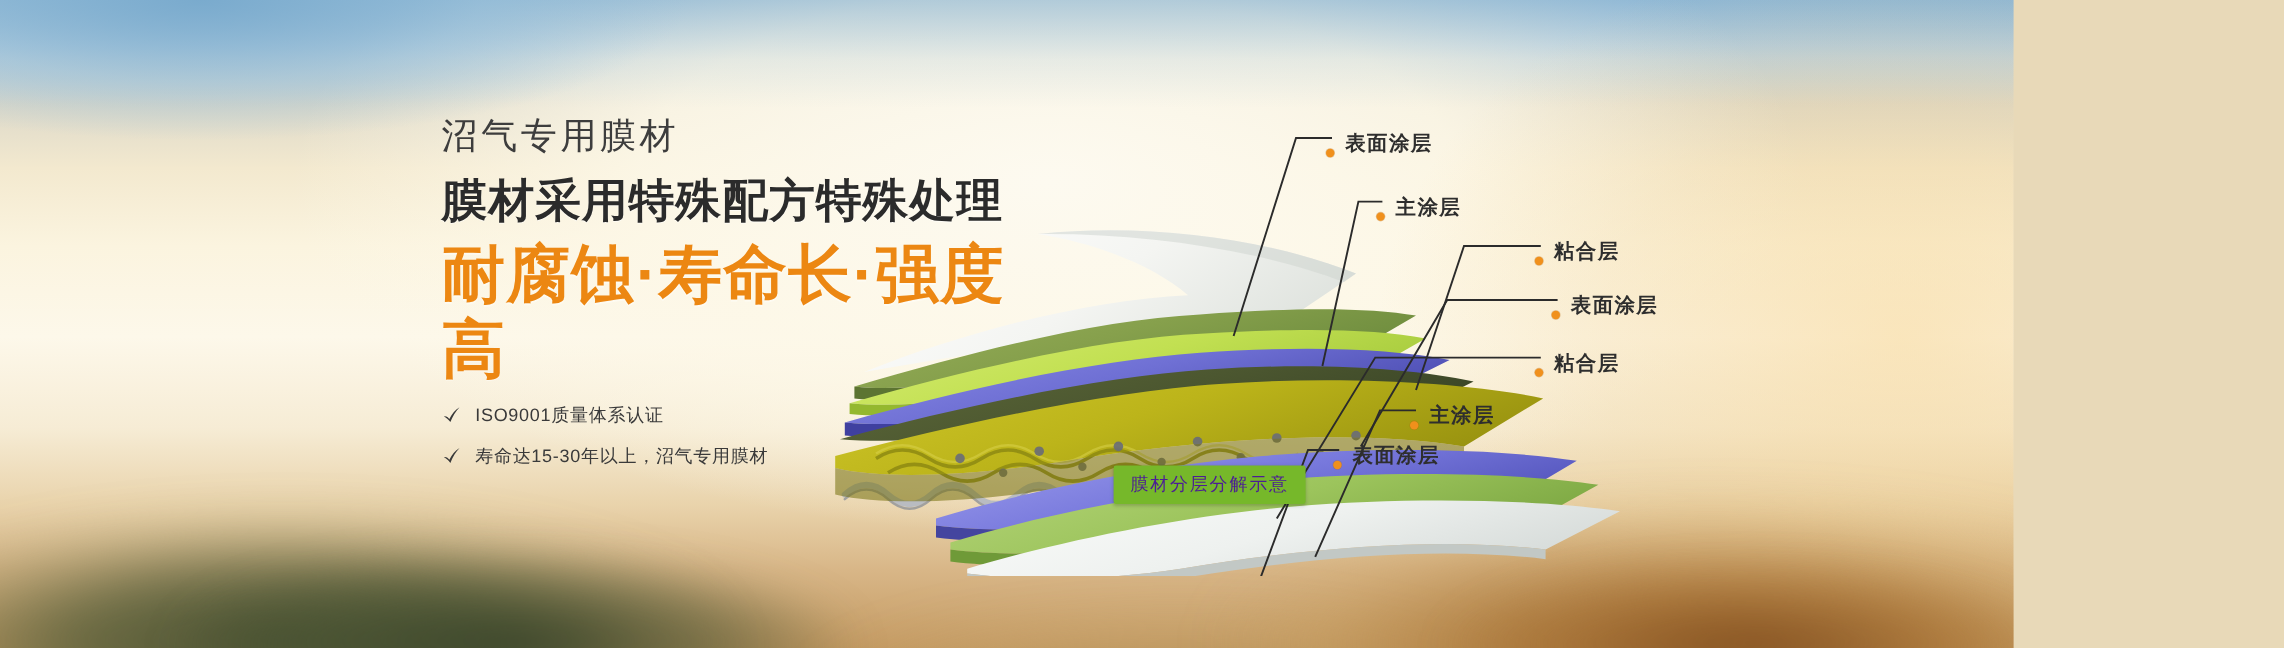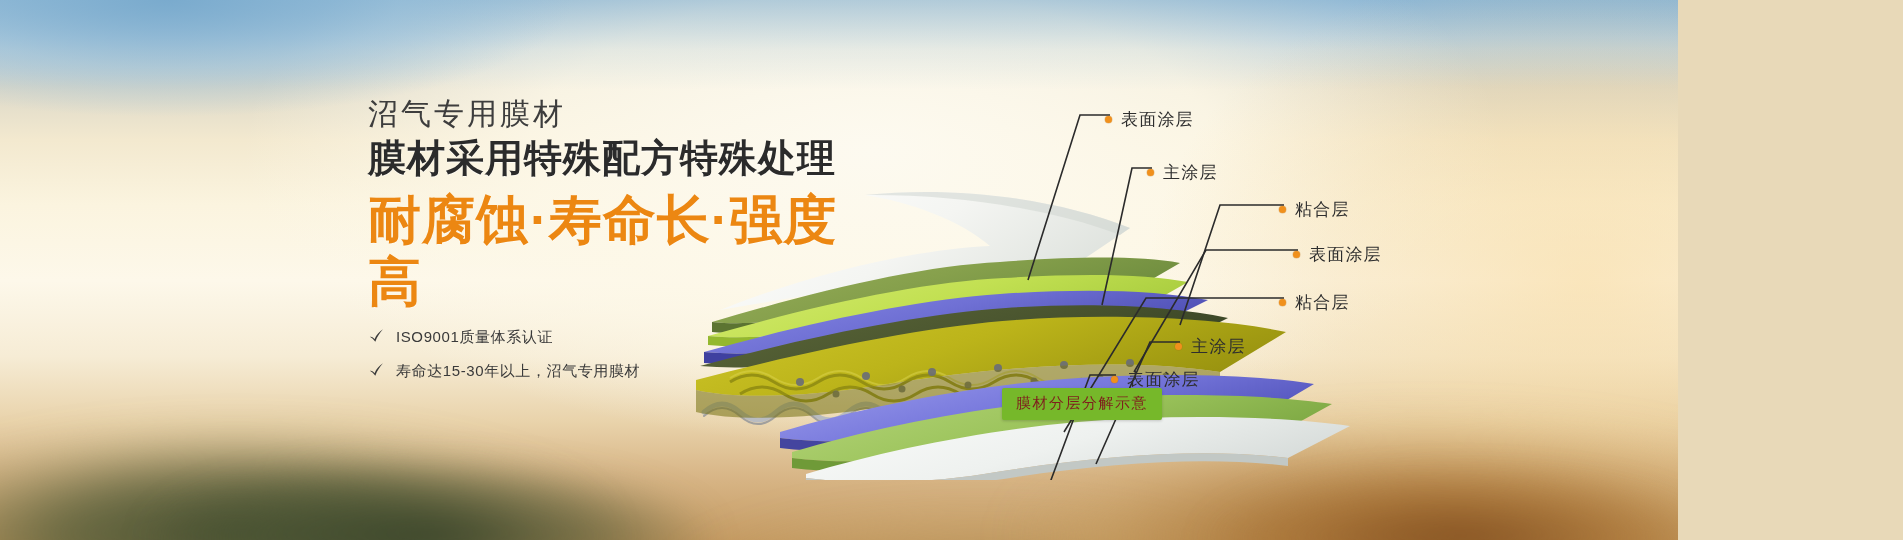--- a/index.html
+++ b/index.html
@@ -75,21 +75,21 @@
   }
 
   
   .copy { position:absolute; left:368px; top:96px; width:520px; }
 
   .eyebrow {
     font-size:30px; color:#3d3d3d; letter-spacing:3px;
     font-weight:400; line-height:1.2;
   }
   .headline {
-    margin-top:4px;
+    margin-top:14px;
     font-size:38px; font-weight:bold; color:#2b2b2b;
     letter-spacing:1px; line-height:1.18;
     text-shadow:0 1px 0 rgba(255,255,255,0.55);
   }
   .subhead {
     margin-top:8px;
     font-size:53px; font-weight:bold; color:#ec8712;
     letter-spacing:1px; line-height:1.18;
     text-shadow:0 1px 0 rgba(255,255,255,0.45);
   }
@@ -105,35 +105,36 @@
   }
   .bullet .btext { line-height:1; }
 
   
   .diagram { position:absolute; left:660px; top:60px; width:760px; height:420px; }
   .diagram svg { display:block; }
 
   
   .callouts { position:absolute; left:660px; top:60px; width:1160px; height:420px; }
   .callout {
-    position:absolute; display:flex; align-items:center;
+    position:absolute; display:flex; align-items:flex-end;
     white-space:nowrap;
+    font-weight:bold;
   }
   .callout .dot {
     width:7px; height:7px; border-radius:50%;
     background:#f0901c; flex:0 0 auto; margin-right:9px;
     box-shadow:0 0 0 0.5px rgba(180,100,10,0.35);
   }
   .callout .clabel {
     font-size:17px; color:#2e2e2e; letter-spacing:1.2px;
   }
 
   .badge {
-    position:absolute; left:1002px; top:388px;
-    background:#76b82a; color:#7f1d1d;
+    position:absolute; left:928px; top:388px;
+    background:#76b82a; color:#4c1d95;
     font-size:15px; letter-spacing:1.5px;
     padding:6px 14px 7px 14px;
     border-radius:2px;
     box-shadow:0 1px 3px rgba(0,0,0,0.18);
   }
 </style>
 </head>
 <body>
 
 <div class="banner">

